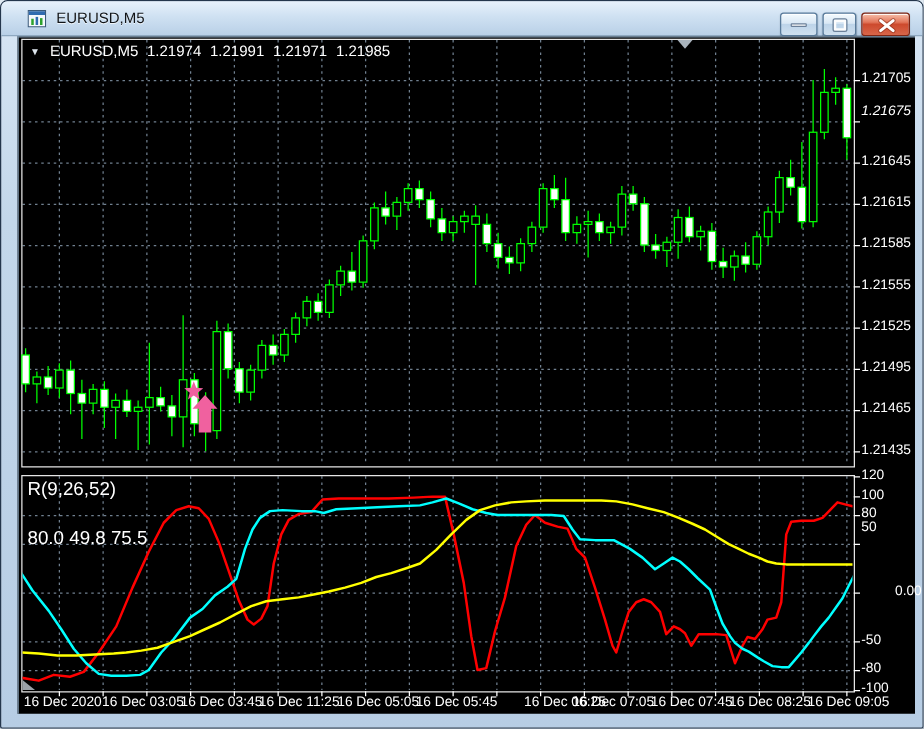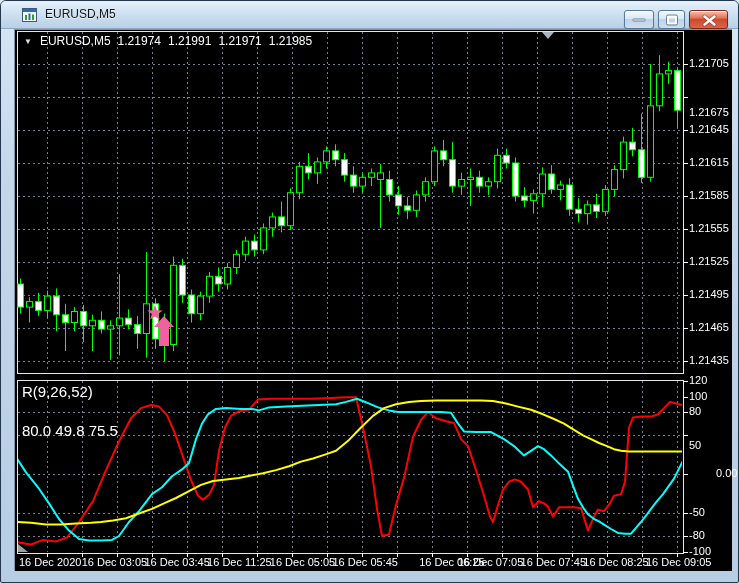--- a/index.html
+++ b/index.html
@@ -339,33 +339,33 @@
         <line x1="536.5" y1="552" x2="536.5" y2="556"></line>
         <line x1="571.5" y1="552" x2="571.5" y2="556"></line>
         <line x1="606.5" y1="552" x2="606.5" y2="556"></line>
         <line x1="641.5" y1="552" x2="641.5" y2="556"></line>
         <line x1="676.5" y1="552" x2="676.5" y2="556"></line>
       </g>
     </svg>
 
   <div id="labels">
       <div class="axis-label price-label" style="left: 688px; top: 63px;">1.21705</div>
-      <div class="axis-label price-label" style="left: 688px; top: 112px;">1.21675</div>
+      <div class="axis-label price-label" style="left: 688px; top: 89px; font-style: italic;">1.21675</div>
       <div class="axis-label price-label" style="left: 688px; top: 129px;">1.21645</div>
       <div class="axis-label price-label" style="left: 688px; top: 162px;">1.21615</div>
       <div class="axis-label price-label" style="left: 688px; top: 195px;">1.21585</div>
       <div class="axis-label price-label" style="left: 688px; top: 228px;">1.21555</div>
       <div class="axis-label price-label" style="left: 688px; top: 261px;">1.21525</div>
       <div class="axis-label price-label" style="left: 688px; top: 294px;">1.21495</div>
       <div class="axis-label price-label" style="left: 688px; top: 327px;">1.21465</div>
       <div class="axis-label price-label" style="left: 688px; top: 360px;">1.21435</div>
       <div class="axis-label price-label" style="left: 688px; top: 380px;">120</div>
       <div class="axis-label price-label" style="left: 688px; top: 395.5px;">100</div>
       <div class="axis-label price-label" style="left: 688px; top: 411px;">80</div>
-      <div class="axis-label price-label" style="left: 688px; top: 445px;">50</div>
+      <div class="axis-label price-label" style="left: 688px; top: 422px;">50</div>
       <div class="axis-label price-label" style="left: 688px; top: 473px; padding-left: 27px;">0.00</div>
       <div class="axis-label price-label" style="left: 688px; top: 511.75px;">-50</div>
       <div class="axis-label price-label" style="left: 688px; top: 535px;">-80</div>
       <div class="axis-label price-label" style="left: 688px; top: 550.5px;">-100</div>
       <div class="axis-label time-label" style="left: 18px; top: 556px;">16 Dec 2020</div>
       <div class="axis-label time-label" style="left: 80.7px; top: 556px;">16 Dec 03:05</div>
       <div class="axis-label time-label" style="left: 143.4px; top: 556px;">16 Dec 03:45</div>
       <div class="axis-label time-label" style="left: 206.1px; top: 556px;">16 Dec 11:25</div>
       <div class="axis-label time-label" style="left: 268.8px; top: 556px;">16 Dec 05:05</div>
       <div class="axis-label time-label" style="left: 331.5px; top: 556px;">16 Dec 05:45</div>

